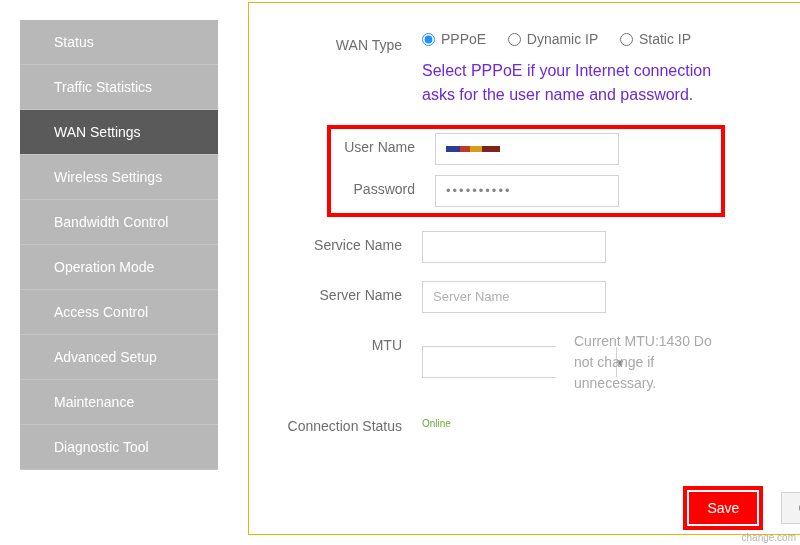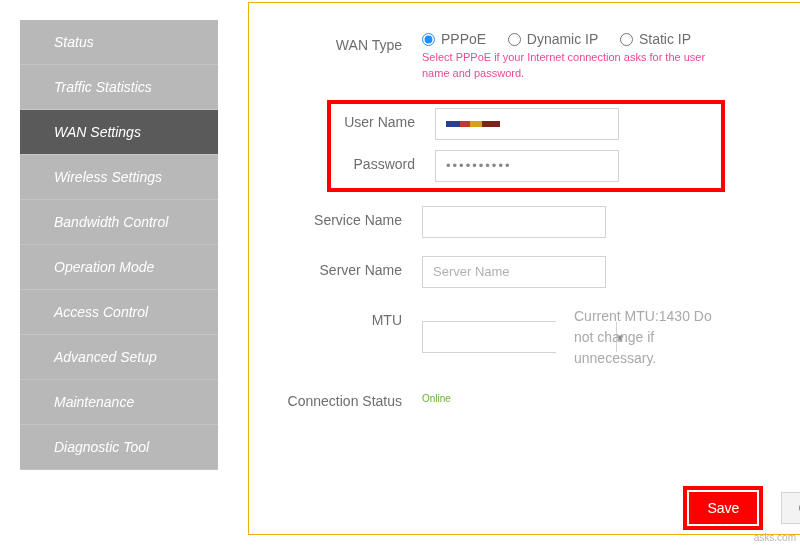--- a/index.html
+++ b/index.html
@@ -20,21 +20,20 @@
   }
   .sidebar-item {
     background: #b8b8b8;
     color: #ffffff;
     height: 45px;
     line-height: 45px;
     padding-left: 34px;
     cursor: pointer;
     border-bottom: 1px solid #c5c5c5;
     font-size: 14px;
-    font-style: italic;
   }
   .sidebar-item.active {
     background: #5a5a5a;
   }
   .panel {
     position: absolute;
     left: 248px;
     top: 2px;
     width: 632px;
     height: 533px;
@@ -59,25 +58,25 @@
     margin-right: 18px;
     color: #6e6e6e;
     font-size: 14px;
     display: inline-flex;
     align-items: center;
     gap: 6px;
     cursor: pointer;
   }
   .radio-group input[type=radio] { accent-color: #1e90ff; }
   .hint {
-    color: #ec4899;
-    font-size: 11px;
+    color: #6d28d9;
+    font-size: 16px;
     line-height: 1.5;
     width: 290px;
-    margin-top: 0;
+    margin-top: 10px;
   }
   .hl-box {
     border: 4px solid #ff0000;
     padding: 4px 8px 2px 4px;
     margin: 0 0 14px 60px;
     width: 398px;
   }
   .hl-box .row { margin-bottom: 10px; }
   .hl-box .lbl { width: 100px; }
   input.text, .spinner-wrap {
@@ -250,13 +249,13 @@
         <span class="online">Online</span>
       </div>
   </div>
 
   <div class="footer">
     <button class="btn primary hl-btn">Save</button>
     <button class="btn">Cancel</button>
   </div>
 </div>
 
-<div class="watermark">asks.com</div>
+<div class="watermark">change.com</div>
 
 </body></html>

